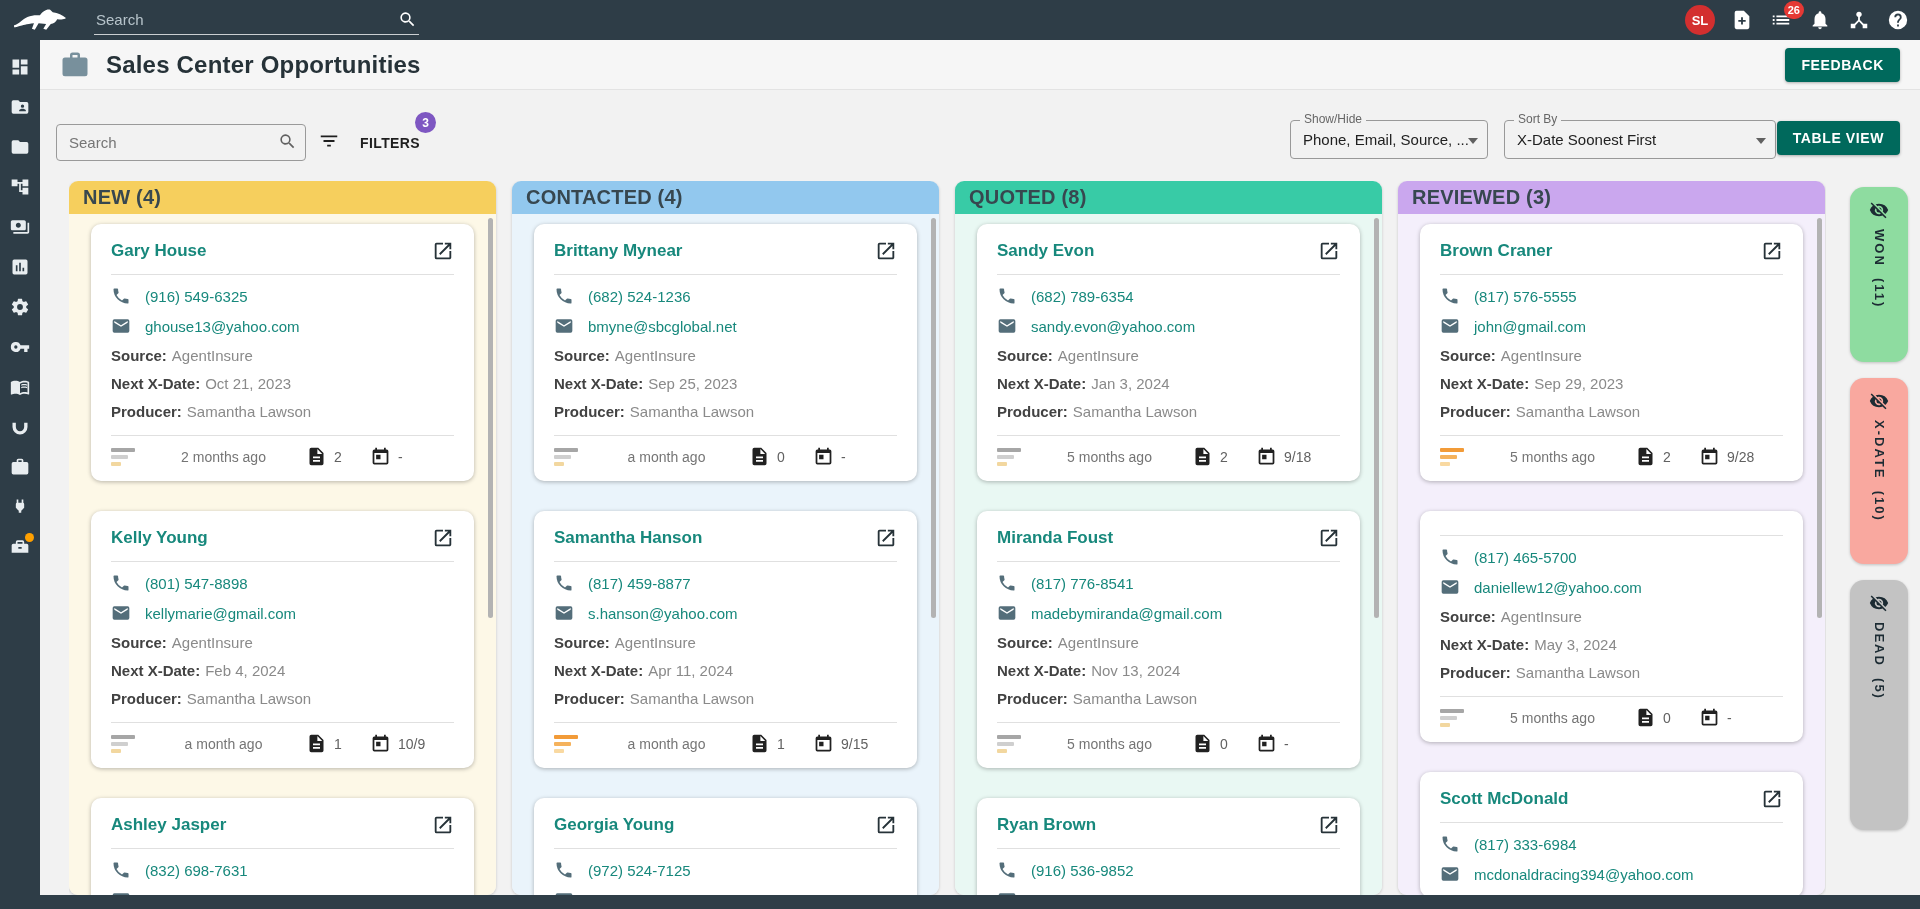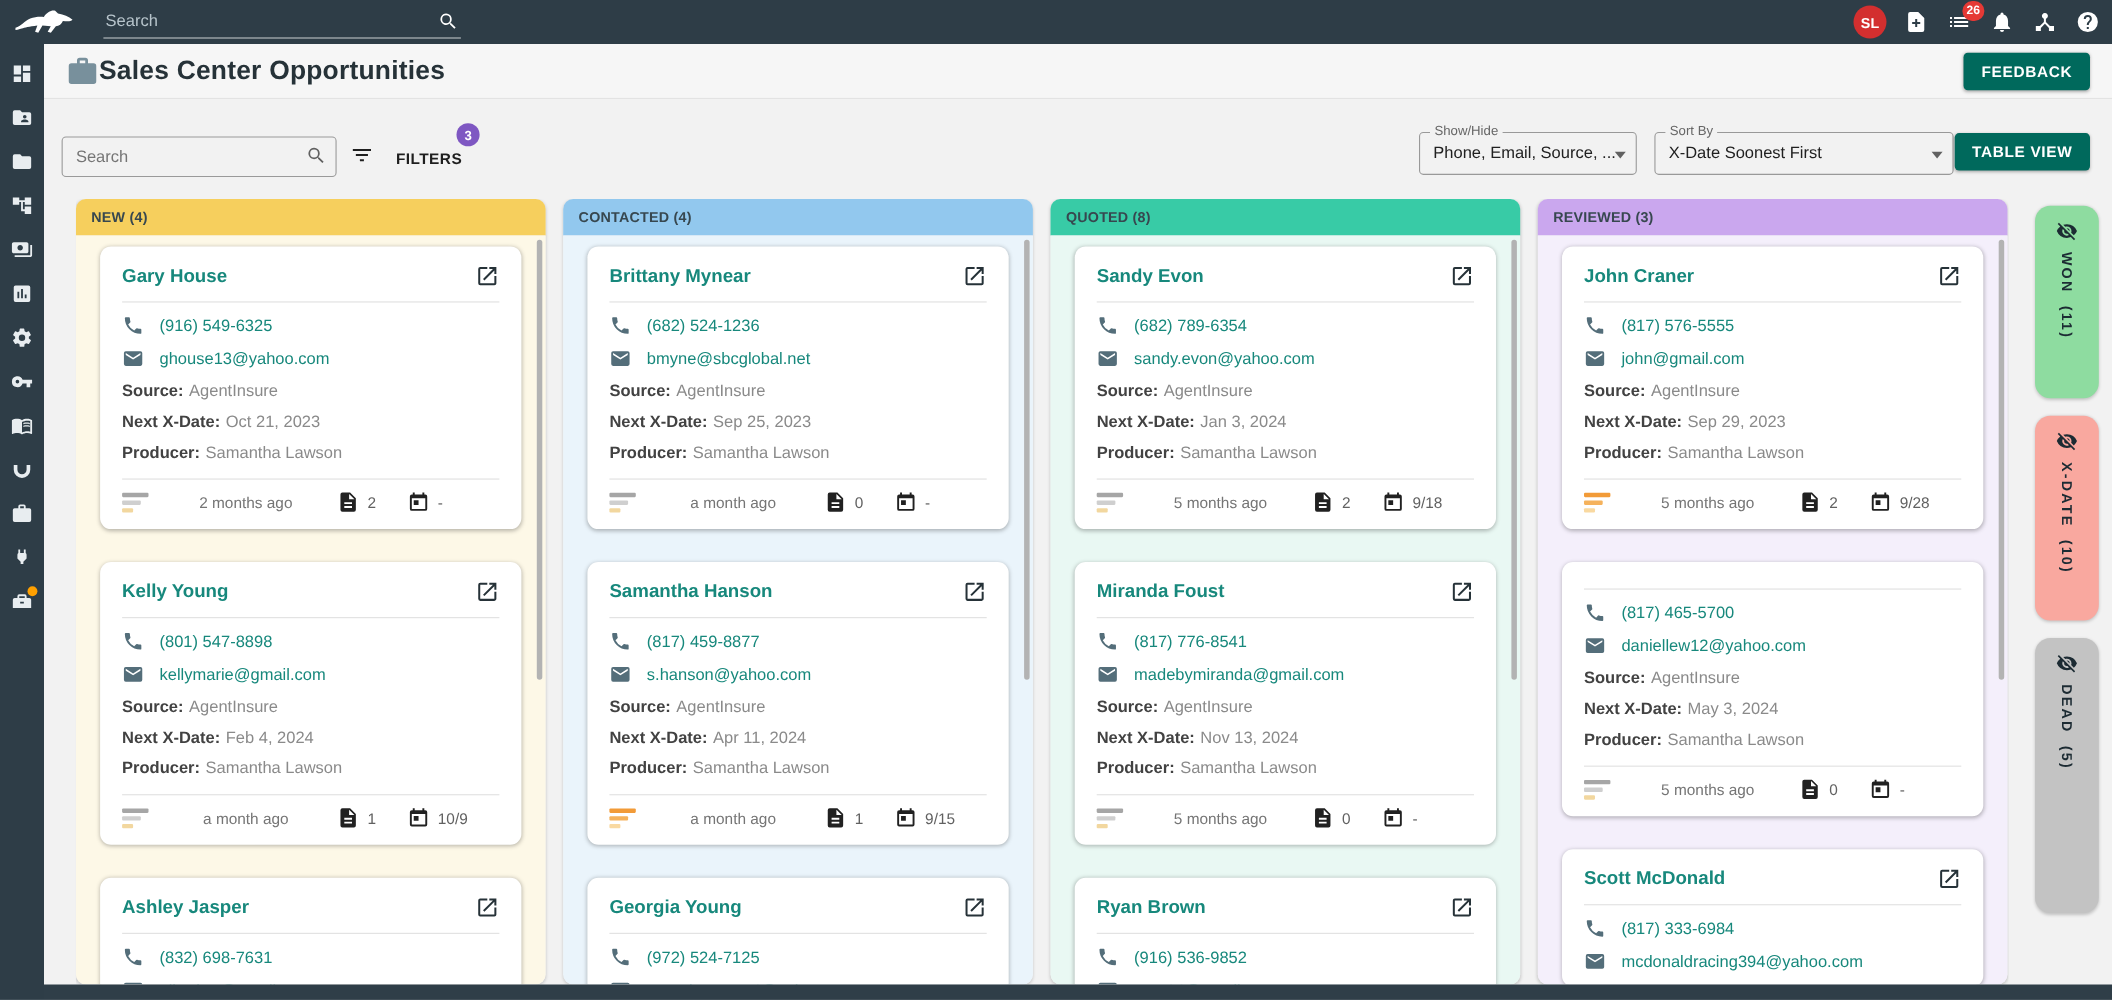--- a/index.html
+++ b/index.html
@@ -29,21 +29,21 @@
     display:flex;flex-direction:column;align-items:center;padding-top:7px;}
   .side-item{position:relative;width:40px;height:40px;display:flex;align-items:center;justify-content:center;
     color:#e8edf0;cursor:pointer;}
   .side-dot{position:absolute;top:6px;right:6px;width:9px;height:9px;border-radius:50%;background:#ffa000;}
 
   
   .main{position:absolute;left:40px;top:40px;width:1880px;height:869px;background:#f2f2f2;}
   .page-header{position:absolute;left:0;top:0;width:100%;height:50px;background:#f6f6f6;
     border-bottom:1px solid #e3e3e3;display:flex;align-items:center;}
   .ph-icon{margin-left:20px;color:#78909c;display:flex;}
-  .page-title{font-size:24px;font-weight:bold;color:var(--ink);letter-spacing:.2px;}
+  .page-title{margin-left:16px;font-size:24px;font-weight:bold;color:var(--ink);letter-spacing:.2px;}
   .btn{background:var(--accent);color:#fff;font-weight:bold;font-size:14px;letter-spacing:.6px;
     border:none;border-radius:4px;height:34px;padding:0 16px;cursor:pointer;
     box-shadow:0 1px 3px rgba(0,0,0,.3);font-family:inherit;}
   .feedback{position:absolute;right:20px;top:8px;}
 
   
   .toolbar{position:absolute;left:0;top:50px;width:100%;height:90px;}
   .tb-search{position:absolute;left:16px;top:34px;width:250px;height:37px;border:1px solid #9a9a9a;
     border-radius:4px;}
   .tb-search input{width:100%;height:100%;border:none;outline:none;background:transparent;
@@ -63,21 +63,21 @@
     border-right:5px solid transparent;border-top:6px solid #616161;}
   .sel-show{left:1250px;width:198px;}
   .sel-sort{left:1464px;width:272px;}
   .tableview{position:absolute;right:20px;top:31px;margin-left:29px;}
 
   
   .board{position:absolute;left:29px;top:141px;width:1757px;height:714px;display:flex;gap:16px;overflow:hidden;}
   .column{position:relative;flex:0 0 427px;display:flex;flex-direction:column;border-radius:9px;
     box-shadow:0 1px 3px rgba(0,0,0,.18);}
   .col-head{height:33px;border-radius:9px 9px 0 0;display:flex;align-items:center;padding-left:14px;
-    font-size:13px;font-weight:bold;color:#37474f;letter-spacing:.2px;}
+    font-size:20px;font-weight:bold;color:#37474f;letter-spacing:.2px;}
   .col-body{flex:1;border-radius:0 0 9px 9px;padding:10px 22px 0 22px;overflow:hidden;}
   .col-scroll{position:absolute;right:3px;top:37px;width:5px;height:400px;border-radius:3px;background:#b3b3b3;}
 
   .card{background:#fff;border-radius:10px;box-shadow:0 1px 4px rgba(0,0,0,.28);
     padding:14px 20px 8px 20px;margin-bottom:30px;cursor:pointer;}
   .cname-row{display:flex;align-items:center;justify-content:space-between;height:26px;}
   .cname{color:var(--teal);font-size:17px;font-weight:bold;}
   .copen{color:#263238;display:flex;cursor:pointer;}
   .cdiv{border-top:1px solid #e0e0e0;margin:10px 0 6px 0;}
   .crow{display:flex;align-items:center;gap:14px;height:30px;color:#546e7a;}
@@ -684,21 +684,21 @@
     </div>
     <span class="col-scroll"></span>
   </div>
   <div class="column">
     <div class="col-head" style="background:#caa7ee">
       <span>REVIEWED (3)</span>
     </div>
     <div class="col-body" style="background:#f4effb">
       <div class="card">
             <div class="cname-row">
-      <span class="cname">John Craner</span>
+      <span class="cname">Brown Craner</span>
       <span class="copen">
                 <svg width="22" height="22" viewBox="0 0 24 24" fill="currentColor">
                   <path d="M19 19H5V5h7V3H5a2 2 0 0 0-2 2v14a2 2 0 0 0 2 2h14c1.1 0 2-.9 2-2v-7h-2v7zM14 3v2h3.59l-9.83 9.83 1.41 1.41L19 6.41V10h2V3h-7z"></path>
                 </svg>
               </span>
     </div>
             <div class="cdiv"></div>
             <div class="crow">
               <svg width="20" height="20" viewBox="0 0 24 24" fill="currentColor">
                 <path d="M6.62 10.79a15.05 15.05 0 0 0 6.59 6.59l2.2-2.2a1 1 0 0 1 1.02-.24c1.12.37 2.33.57 3.57.57a1 1 0 0 1 1 1V20a1 1 0 0 1-1 1A17 17 0 0 1 3 4a1 1 0 0 1 1-1h3.5a1 1 0 0 1 1 1c0 1.25.2 2.45.57 3.57a1 1 0 0 1-.25 1.02l-2.2 2.2z"></path>

